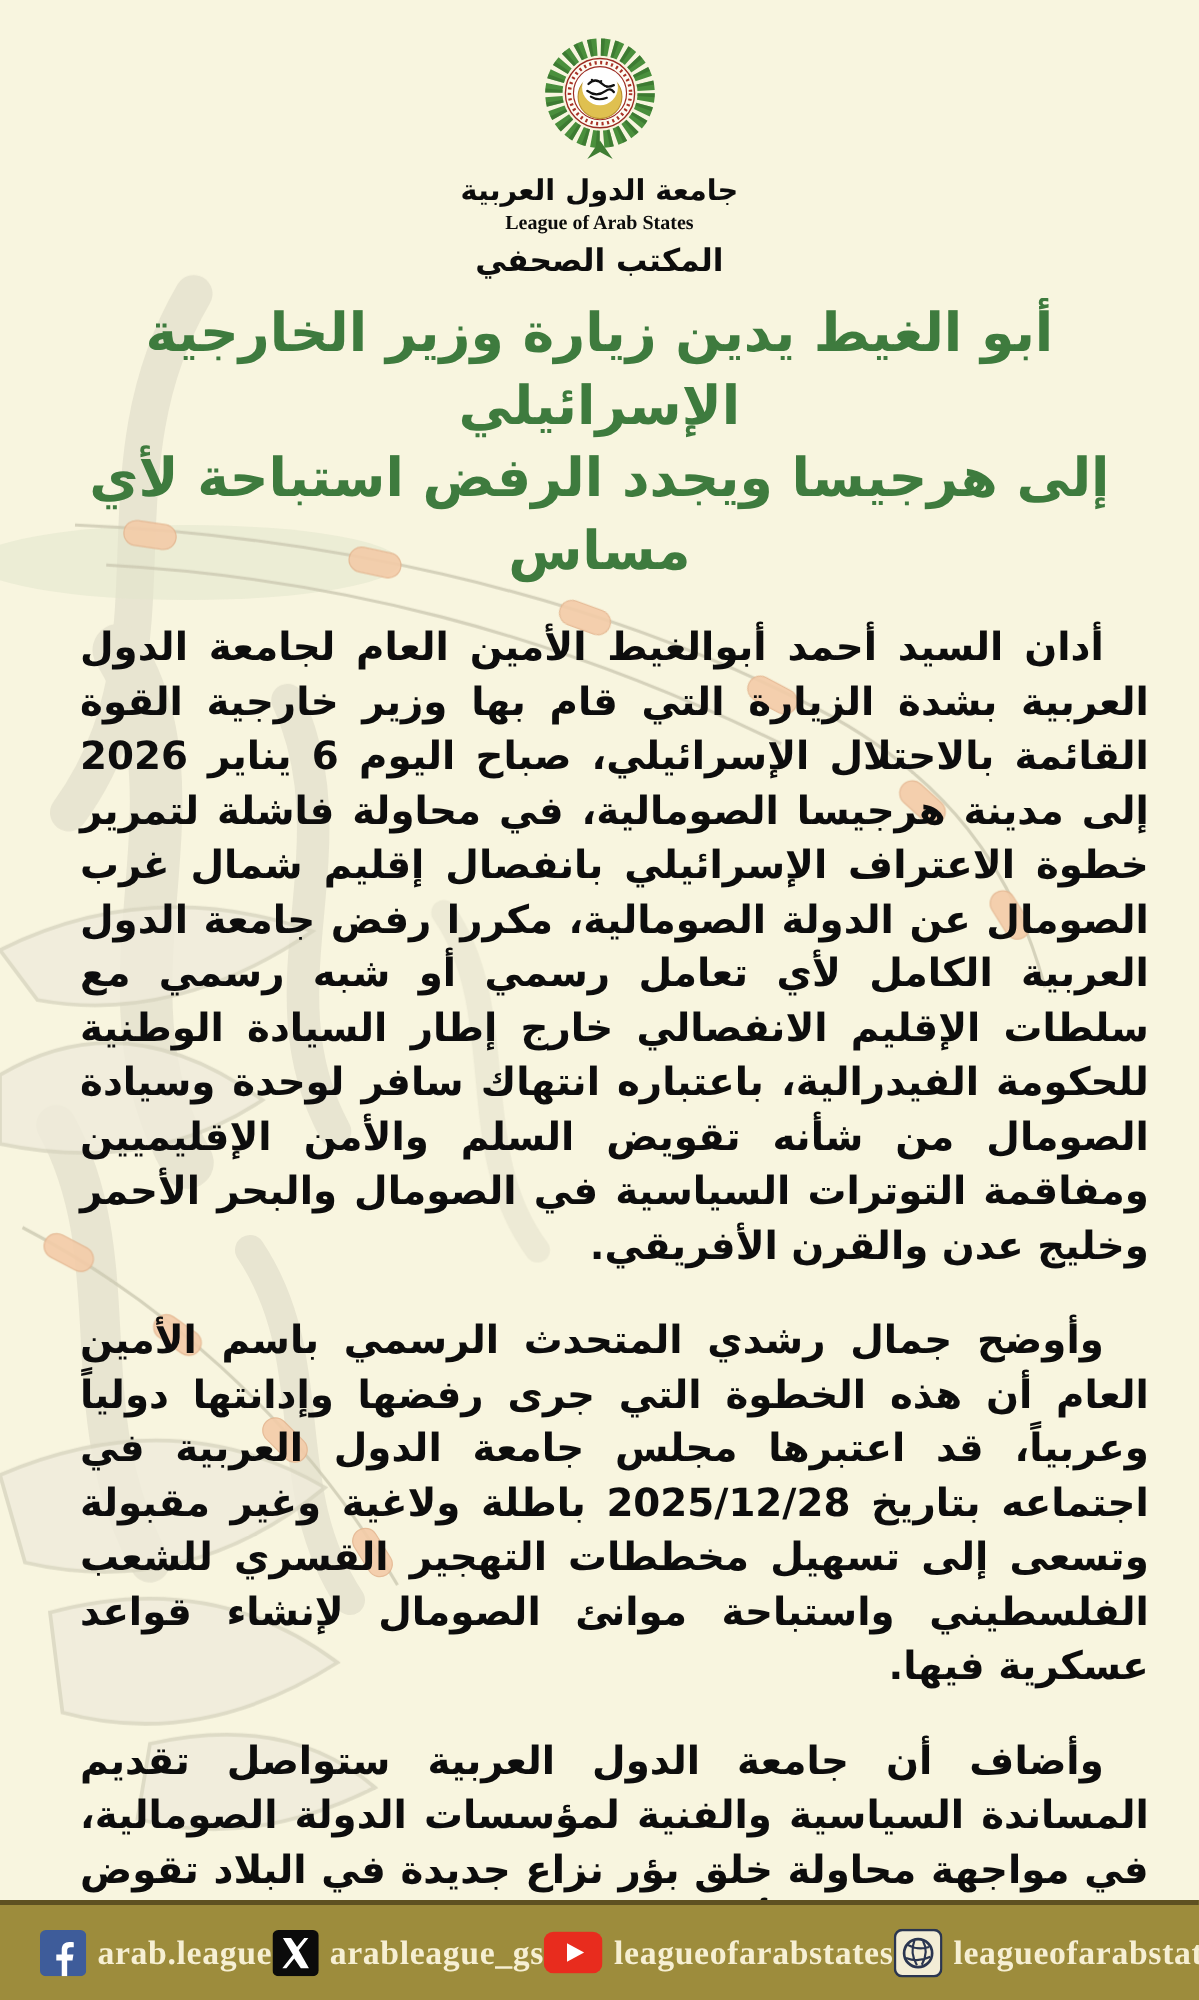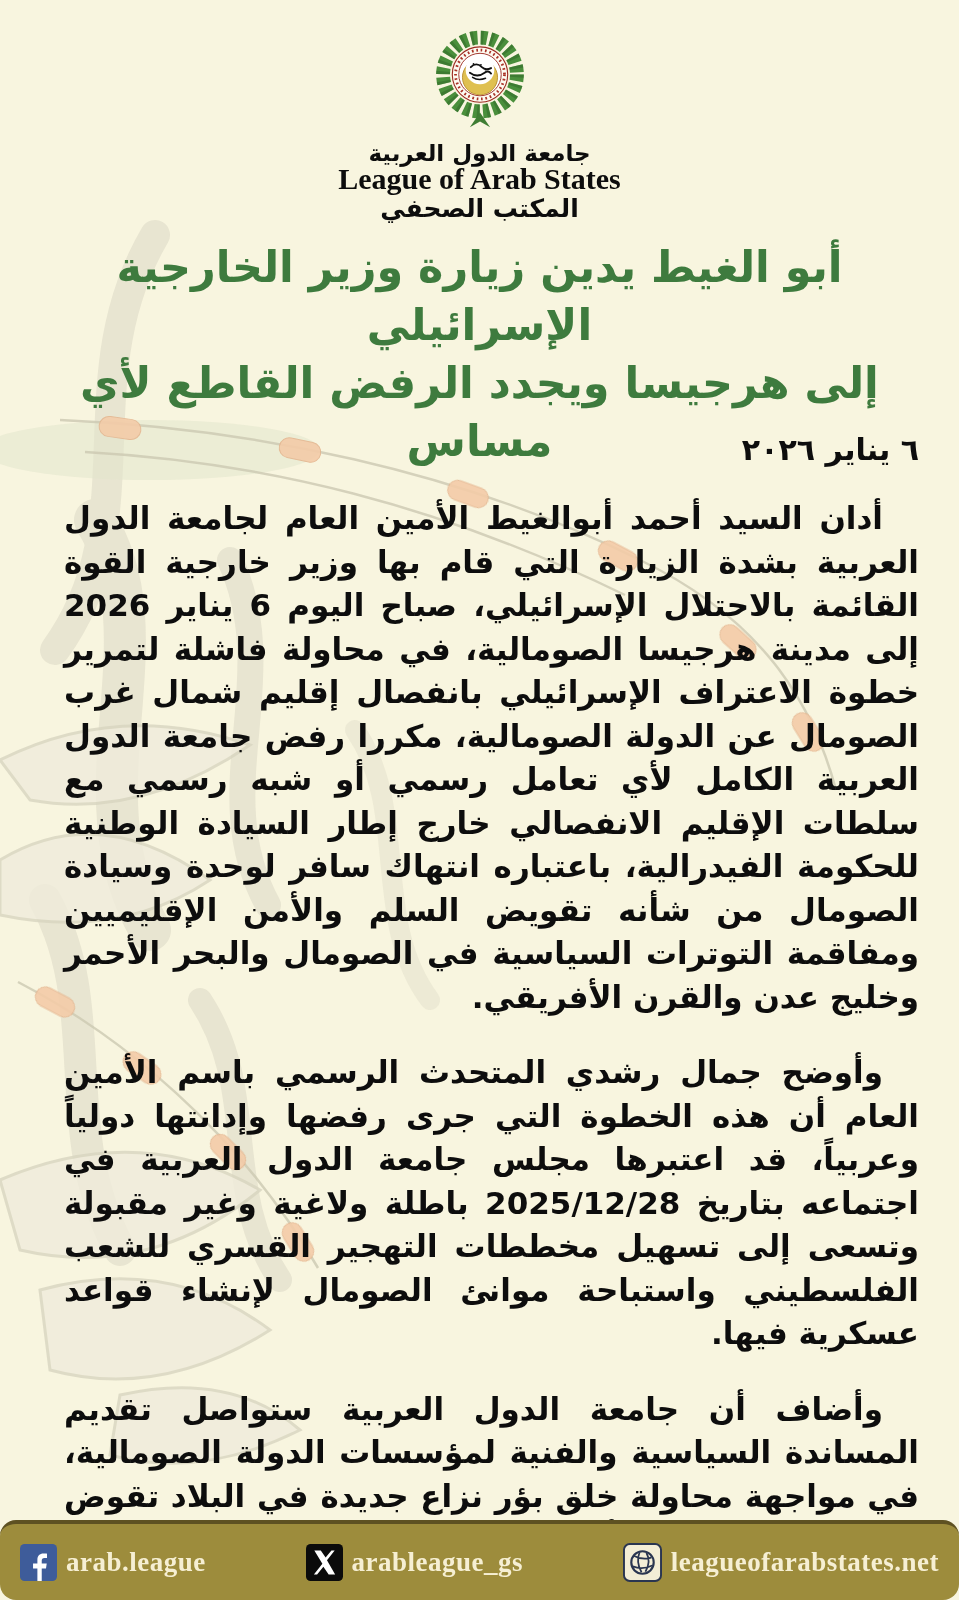--- a/index.html
+++ b/index.html
@@ -13,35 +13,35 @@
     position:relative;width:959px;height:1600px;overflow:hidden;
     background:var(--page-bg);
     font-family:"DejaVu Sans",sans-serif;color:#0d0d0d;
   }
   .watermark{position:absolute;top:0;left:0;z-index:0;pointer-events:none;}
   .layer{position:absolute;z-index:1;}
   
   .header{top:24px;left:0;right:0;text-align:center;}
   .emblem{display:block;margin:0 auto;}
   .org-ar{font-size:23px;font-weight:bold;margin-top:2px;direction:rtl;}
-  .org-en{font-family:"Liberation Serif",serif;font-size:30px;font-weight:bold;line-height:26px;}
+  .org-en{font-family:"Liberation Serif",serif;font-size:16px;font-weight:bold;line-height:26px;}
   .office{font-size:25px;font-weight:600;margin-top:2px;direction:rtl;}
   
   .title{top:226px;left:46px;right:46px;text-align:center;direction:rtl;
          color:var(--title-color);font-size:43px;font-weight:bold;line-height:58px;margin-top:12px;}
   
   .date{top:432px;right:40px;direction:rtl;font-size:30px;font-weight:bold;}
   
   .body{top:497px;left:64px;right:40px;direction:rtl;text-align:justify;
         font-size:31px;line-height:43.5px;font-weight:bold;}
   .body p{margin:0 0 32px 0;text-indent:36px;}
   
   .footer{bottom:0;left:0;right:0;height:80px;background:var(--footer-bg);
           border-top:4px solid #5e5122;box-sizing:border-box;
-          display:flex;align-items:center;justify-content:space-between;padding:0 20px;border-radius:16px;}
+          display:flex;align-items:center;justify-content:space-between;padding:0 32px;}
   .social{display:flex;align-items:center;gap:9px;cursor:pointer;}
   .social .label{font-family:"Liberation Serif",serif;font-weight:bold;
                  font-size:27px;color:var(--footer-text);letter-spacing:.5px;}
   .social svg{display:block;}
 </style>
 </head>
 <body>
 
 <div id="app">
 
@@ -102,24 +102,23 @@
           <circle cx="71" cy="48.5" r="1"></circle>
       </g>
     </svg>
     <div class="org-ar" dir="rtl">جامعة الدول العربية</div>
     <div class="org-en">League of Arab States</div>
     <div class="office" dir="rtl">المكتب الصحفي</div>
   </div>
 
   <div class="layer title">
     <div>أبو الغيط يدين زيارة وزير الخارجية الإسرائيلي</div>
-    <div>إلى هرجيسا ويجدد الرفض القاطع لأي مساس</div>
+    <div>إلى هرجيسا ويجدد الرفض استباحة لأي مساس</div>
   </div>
 
-  <div class="layer date">٦ يناير ٢٠٢٦</div>
 
   <div class="layer body">
     <p>أدان السيد أحمد أبوالغيط الأمين العام لجامعة الدول العربية بشدة الزيارة التي قام بها وزير خارجية القوة القائمة بالاحتلال الإسرائيلي، صباح اليوم 6 يناير 2026 إلى مدينة هرجيسا الصومالية، في محاولة فاشلة لتمرير خطوة الاعتراف الإسرائيلي بانفصال إقليم شمال غرب الصومال عن الدولة الصومالية، مكررا رفض جامعة الدول العربية الكامل لأي تعامل رسمي أو شبه رسمي مع سلطات الإقليم الانفصالي خارج إطار السيادة الوطنية للحكومة الفيدرالية، باعتباره انتهاك سافر لوحدة وسيادة الصومال من شأنه تقويض السلم والأمن الإقليميين ومفاقمة التوترات السياسية في الصومال والبحر الأحمر وخليج عدن والقرن الأفريقي.</p>
     <p>وأوضح جمال رشدي المتحدث الرسمي باسم الأمين العام أن هذه الخطوة التي جرى رفضها وإدانتها دولياً وعربياً، قد اعتبرها مجلس جامعة الدول العربية في اجتماعه بتاريخ 2025/12/28 باطلة ولاغية وغير مقبولة وتسعى إلى تسهيل مخططات التهجير القسري للشعب الفلسطيني واستباحة موانئ الصومال لإنشاء قواعد عسكرية فيها.</p>
     <p>وأضاف أن جامعة الدول العربية ستواصل تقديم المساندة السياسية والفنية لمؤسسات الدولة الصومالية، في مواجهة محاولة خلق بؤر نزاع جديدة في البلاد تقوض استقراره ووحدته، أو استباحة الممرات المائية العربية الحيوية.</p>
   </div>
 
   <div class="layer footer">
     <div class="social">
       <svg width="37" height="37" viewBox="0 0 40 40">
@@ -129,20 +128,27 @@
       <span class="label">arab.league</span>
     </div>
     <div class="social">
       <svg width="37" height="37" viewBox="0 0 40 40">
         <rect width="40" height="40" rx="5" fill="#0b0b0b"></rect>
         <path d="M9 7 h7 l5.2 7.6 L27.5 7 H31 l-8.3 10.6 L31.5 33 h-7 l-5.7 -8.3 L12 33 H8.5 l9.2 -11.7 Z" fill="#ffffff"></path>
       </svg>
       <span class="label">arableague_gs</span>
     </div>
     <div class="social">
+      <svg width="47" height="34" viewBox="0 0 48 34">
+        <rect width="48" height="34" rx="8" fill="#e82c1e"></rect>
+        <polygon points="19,9.5 33,17 19,24.5" fill="#ffffff"></polygon>
+      </svg>
+      <span class="label">leagueofarabstates</span>
+    </div>
+    <div class="social">
       <svg width="39" height="39" viewBox="0 0 40 40">
         <rect x="1" y="1" width="38" height="38" rx="6" fill="#f3edd6" stroke="#2a3550" stroke-width="2"></rect>
         <circle cx="20" cy="20" r="11.5" fill="none" stroke="#2a3550" stroke-width="2.2"></circle>
         <path d="M11 13 q9 5 18 2 M10 24 q10 4 20 -1 M17 9.5 q-4 10 2 20.5 M24 10 q5 9 -1 19.5" fill="none" stroke="#2a3550" stroke-width="1.8"></path>
       </svg>
       <span class="label">leagueofarabstates.net</span>
     </div>
   </div>
 
 </div>

